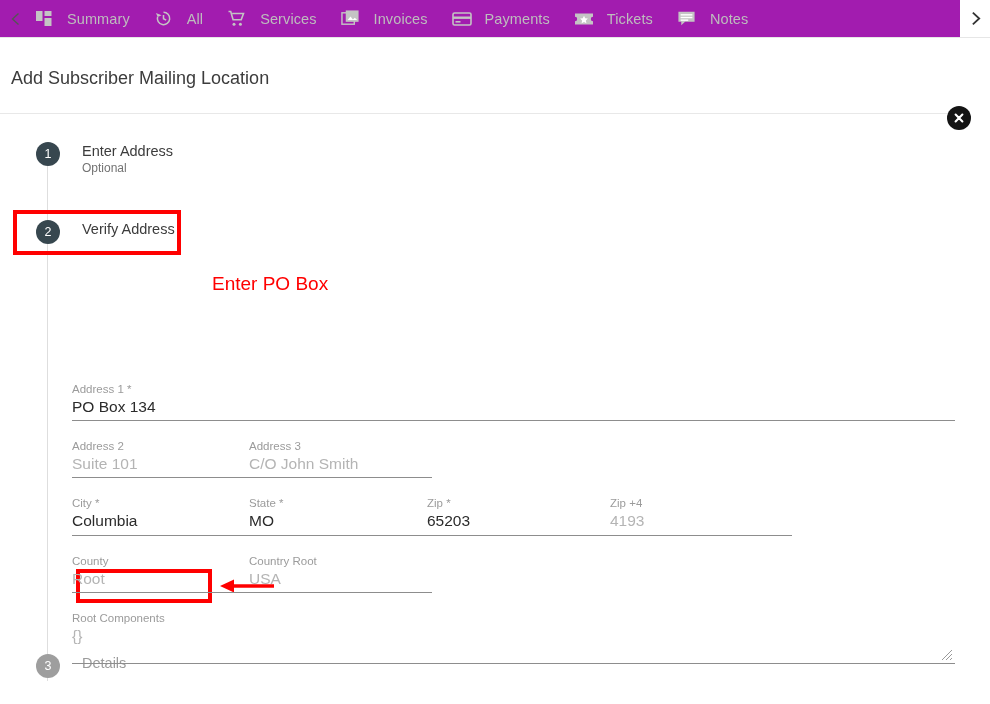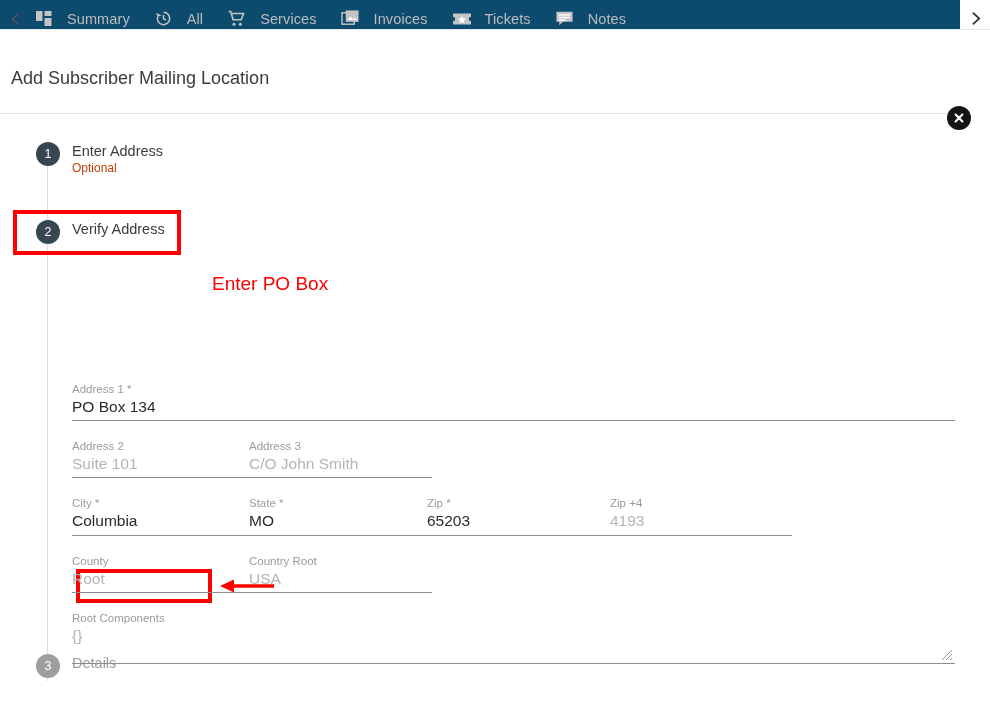--- a/index.html
+++ b/index.html
@@ -7,22 +7,22 @@
     margin: 0; padding: 0;
     width: 990px; height: 704px;
     background: #ffffff;
     font-family: "Liberation Sans", sans-serif;
     overflow: hidden;
   }
 
   
   #topnav {
     position: absolute; left: 0; top: 0;
-    width: 990px; height: 30px;
-    background: #0c4a6e;
+    width: 990px; height: 38px;
+    background: #a21caf;
     border-bottom: 1px solid #e6e6e6;
     overflow: hidden;
   }
   #nav-scroll-left {
     position: absolute; left: 0; top: 0;
     width: 32px; height: 37px;
     display: flex; align-items: center; justify-content: center;
     cursor: pointer;
   }
   #nav-scroll-right {
@@ -93,24 +93,24 @@
     cursor: pointer;
   }
   .step-circle {
     width: 24px; height: 24px; border-radius: 50%;
     color: #ffffff; font-size: 12.5px;
     display: flex; align-items: center; justify-content: center;
     flex: 0 0 auto;
   }
   .step-circle.active { background: #37474f; }
   .step-circle.inactive { background: #9e9e9e; }
-  .step-text { margin-left: 12px; padding-top: 1px; }
+  .step-text { margin-left: 22px; padding-top: 1px; }
   .step-title { font-size: 14.5px; color: #3c3c3c; font-weight: 400; line-height: 17px; }
   .step-title.muted { color: #9b9b9b; }
-  .step-sub { font-size: 12px; color: #c2410c; line-height: 15px; margin-top: 1px; }
+  .step-sub { font-size: 12px; color: #737373; line-height: 15px; margin-top: 1px; }
 
   #step1-head { left: 36px; top: 27px; }
   #step2-head { left: 36px; top: 105px; }
   #step3-head { left: 36px; top: 539px; }
 
   
   .redbox {
     position: absolute;
     border: 4px solid #ff0000;
     pointer-events: none;
@@ -224,20 +224,30 @@
       <span class="nav-ico">
         <svg width="19" height="19" viewBox="0 0 20 20">
           <rect x="1" y="4" width="13" height="12" fill="none" stroke="#c4c4c4" stroke-width="1.5"></rect>
           <rect x="5" y="1.5" width="13.5" height="12" fill="#c4c4c4"></rect>
           <path d="M7 11.5 L10 8 L12.5 11 L14.5 9.2 L17 11.5 Z" fill="#ffffff"></path>
         </svg>
       </span>
       <span class="nav-lbl">Invoices</span>
     </div>
 
+    <div class="nav-item">
+      <span class="nav-ico">
+        <svg width="20" height="20" viewBox="0 0 20 20">
+          <rect x="1" y="4" width="18" height="12" rx="1.5" fill="none" stroke="#c4c4c4" stroke-width="1.6"></rect>
+          <rect x="1" y="7.5" width="18" height="2.4" fill="#c4c4c4"></rect>
+          <rect x="3.5" y="12" width="5" height="1.6" fill="#c4c4c4"></rect>
+        </svg>
+      </span>
+      <span class="nav-lbl">Payments</span>
+    </div>
 
     <div class="nav-item">
       <span class="nav-ico">
         <svg width="20" height="20" viewBox="0 0 20 20">
           <path d="M1 4.5h18v3.3a2.2 2.2 0 0 0 0 4.4v3.3H1v-3.3a2.2 2.2 0 0 0 0-4.4Z" fill="#c4c4c4"></path>
           <path d="M10 6.7 l1.2 2.5 2.7.4-2 1.9.5 2.7-2.4-1.3-2.4 1.3.5-2.7-2-1.9 2.7-.4Z" fill="#ffffff"></path>
         </svg>
       </span>
       <span class="nav-lbl">Tickets</span>
     </div>

